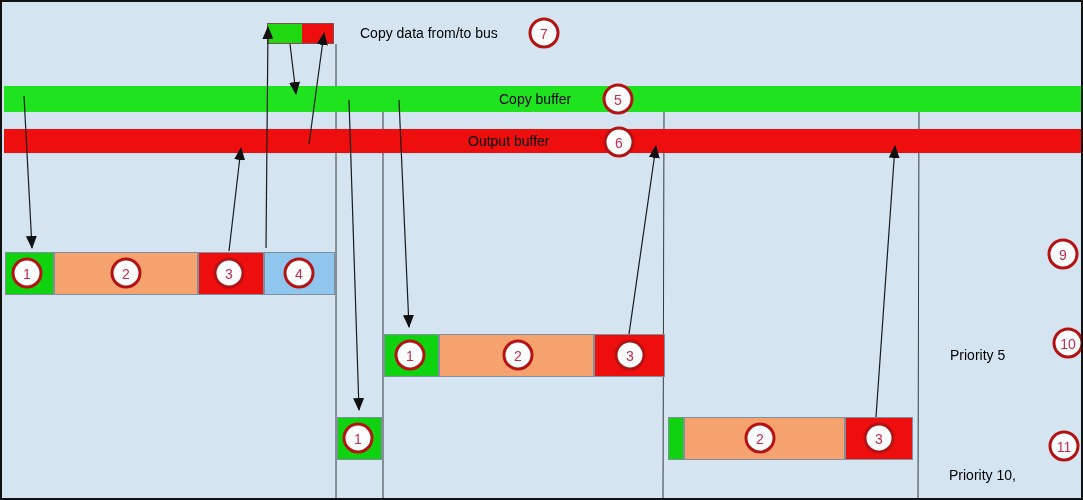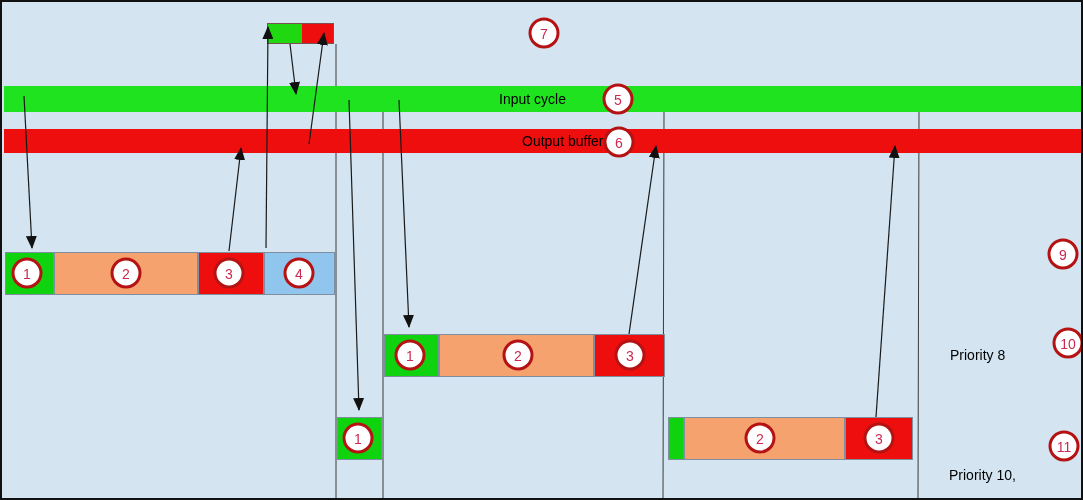--- a/index.html
+++ b/index.html
@@ -74,24 +74,25 @@
     <line x1="227" y1="249" x2="239" y2="146" marker-end="url(#ah)"></line>
     <line x1="264" y1="246" x2="266" y2="25" marker-end="url(#ah)"></line>
     <line x1="288" y1="42" x2="294" y2="92" marker-end="url(#ah)"></line>
     <line x1="307" y1="142" x2="322" y2="31" marker-end="url(#ah)"></line>
     <line x1="347" y1="98" x2="357" y2="408" marker-end="url(#ah)"></line>
     <line x1="397" y1="98" x2="407" y2="325" marker-end="url(#ah)"></line>
     <line x1="627" y1="332" x2="654" y2="144" marker-end="url(#ah)"></line>
     <line x1="874" y1="415" x2="893" y2="144" marker-end="url(#ah)"></line>
   </svg>
 
-  <div class="lbl" style="left:497px;top:88px">Input cycle</div>
-  <div class="lbl" style="left:520px;top:130px">Output buffer</div>
+  <div class="lbl" style="left:358px;top:22px">Copy data from/to bus</div>
+  <div class="lbl" style="left:497px;top:88px">Copy buffer</div>
+  <div class="lbl" style="left:466px;top:130px">Output buffer</div>
 
-  <div class="lbl" style="left:948px;top:344px">Priority 8</div>
+  <div class="lbl" style="left:948px;top:344px">Priority 5</div>
   <div class="lbl" style="left:947px;top:426px">
     <span style="display:block">Priority 10,</span>
     
     
   </div>
 
   <div class="badge" style="left:542px;top:31px">7</div>
   <div class="badge" style="left:616px;top:97px">5</div>
   <div class="badge" style="left:617px;top:140px">6</div>
   <div class="badge" style="left:1061px;top:252px">9</div>

